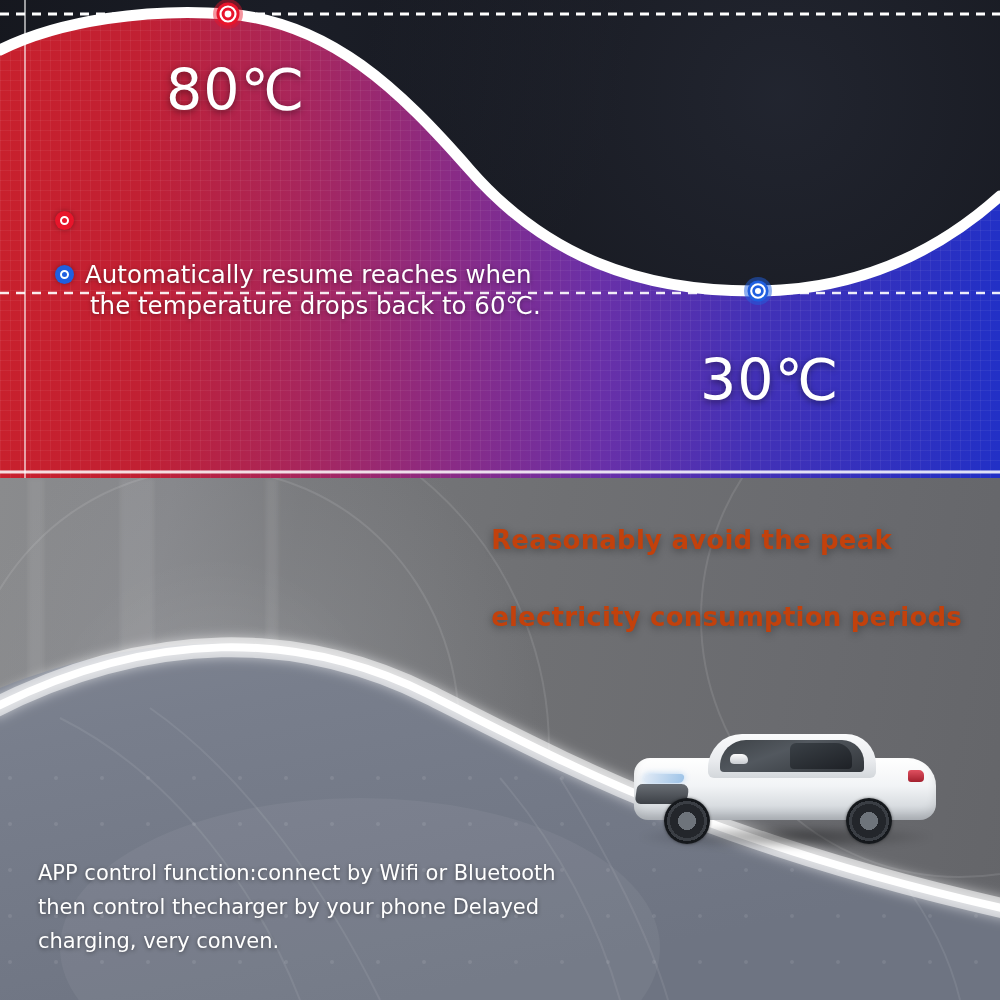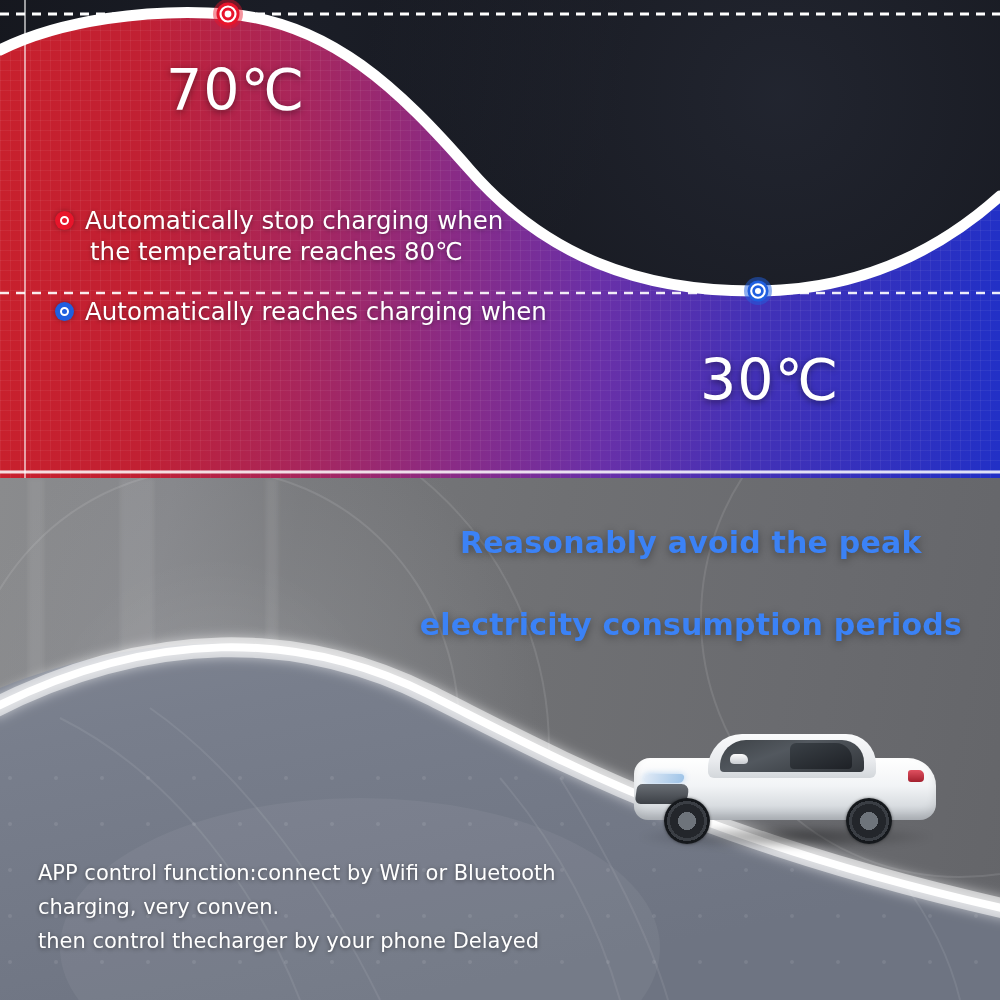--- a/index.html
+++ b/index.html
@@ -68,22 +68,22 @@
   }
   .mid-band{
     position:absolute;background:rgba(255,255,255,.07);
     filter:blur(2px);
   }
   .circle-ring{
     position:absolute;border-radius:50%;
     border:2px solid rgba(255,255,255,.10);
   }
   .headline{
-    position:absolute;right:38px;top:524px;text-align:center;
-    color:#3b82f6;font-weight:bold;font-size:30px;line-height:1.25;
+    position:absolute;right:38px;top:524px;text-align:left;
+    color:#c2410c;font-weight:bold;font-size:26px;line-height:1.25;
     letter-spacing:.2px;
     text-shadow:0 2px 8px rgba(0,0,0,.38);
     font-family:"DejaVu Sans","Liberation Sans",sans-serif;
     z-index:7;
   }
   .headline .hl2{display:block;margin-top:44px;}
   .swoosh-svg{position:absolute;left:0;top:0;width:1000px;height:522px;}
 
   
   .car-wrap{
@@ -212,35 +212,32 @@
       </g>
 
       <g>
         <circle cx="758" cy="291" r="14" fill="#1f5fe0" opacity="0.5"></circle>
         <circle cx="758" cy="291" r="10.5" fill="#1f5fe0"></circle>
         <circle cx="758" cy="291" r="6.8" fill="none" stroke="#ffffff" stroke-width="2.1"></circle>
         <circle cx="758" cy="291" r="3" fill="#ffffff"></circle>
       </g>
     </svg>
 
-    <div class="temp-label" id="temp-hot">70℃</div>
+    <div class="temp-label" id="temp-hot">80℃</div>
     <div class="temp-label" id="temp-cold">30℃</div>
 
     <div class="bullets">
       <div class="bullet-row">
         <span class="bullet-dot" id="dot-hot" style="background: rgb(232, 21, 43);"></span>
-        <span class="bullet-text">
-          <span>Automatically stop charging when</span>
-          <span class="l2">the temperature reaches 80℃</span>
-        </span>
       </div>
       <div class="bullet-row">
         <span class="bullet-dot" id="dot-cold" style="background: rgb(31, 95, 224);"></span>
         <span class="bullet-text">
-          <span>Automatically reaches charging when</span>
+          <span>Automatically resume reaches when</span>
+          <span class="l2">the temperature drops back to 60℃.</span>
         </span>
       </div>
     </div>
   </div>
 
   <div class="mid-panel">
     <div class="mid-photo"></div>
 
     <div class="mid-band" style="left:28px;top:0;width:16px;height:300px;"></div>
     <div class="mid-band" style="left:120px;top:0;width:34px;height:330px;"></div>
@@ -418,17 +415,17 @@
     </div>
   </div>
 
   <div class="headline">
     <span class="hl1">Reasonably avoid the peak</span>
     <span class="hl2">electricity consumption periods</span>
   </div>
 
   <div class="caption">
     <span>APP control function:connect by Wifi or Bluetooth</span>
+    <span>then control thecharger by your phone Delayed</span>
     <span>charging, very conven.</span>
-    <span>then control thecharger by your phone Delayed</span>
   </div>
 
 </div>
 
 </body></html>

